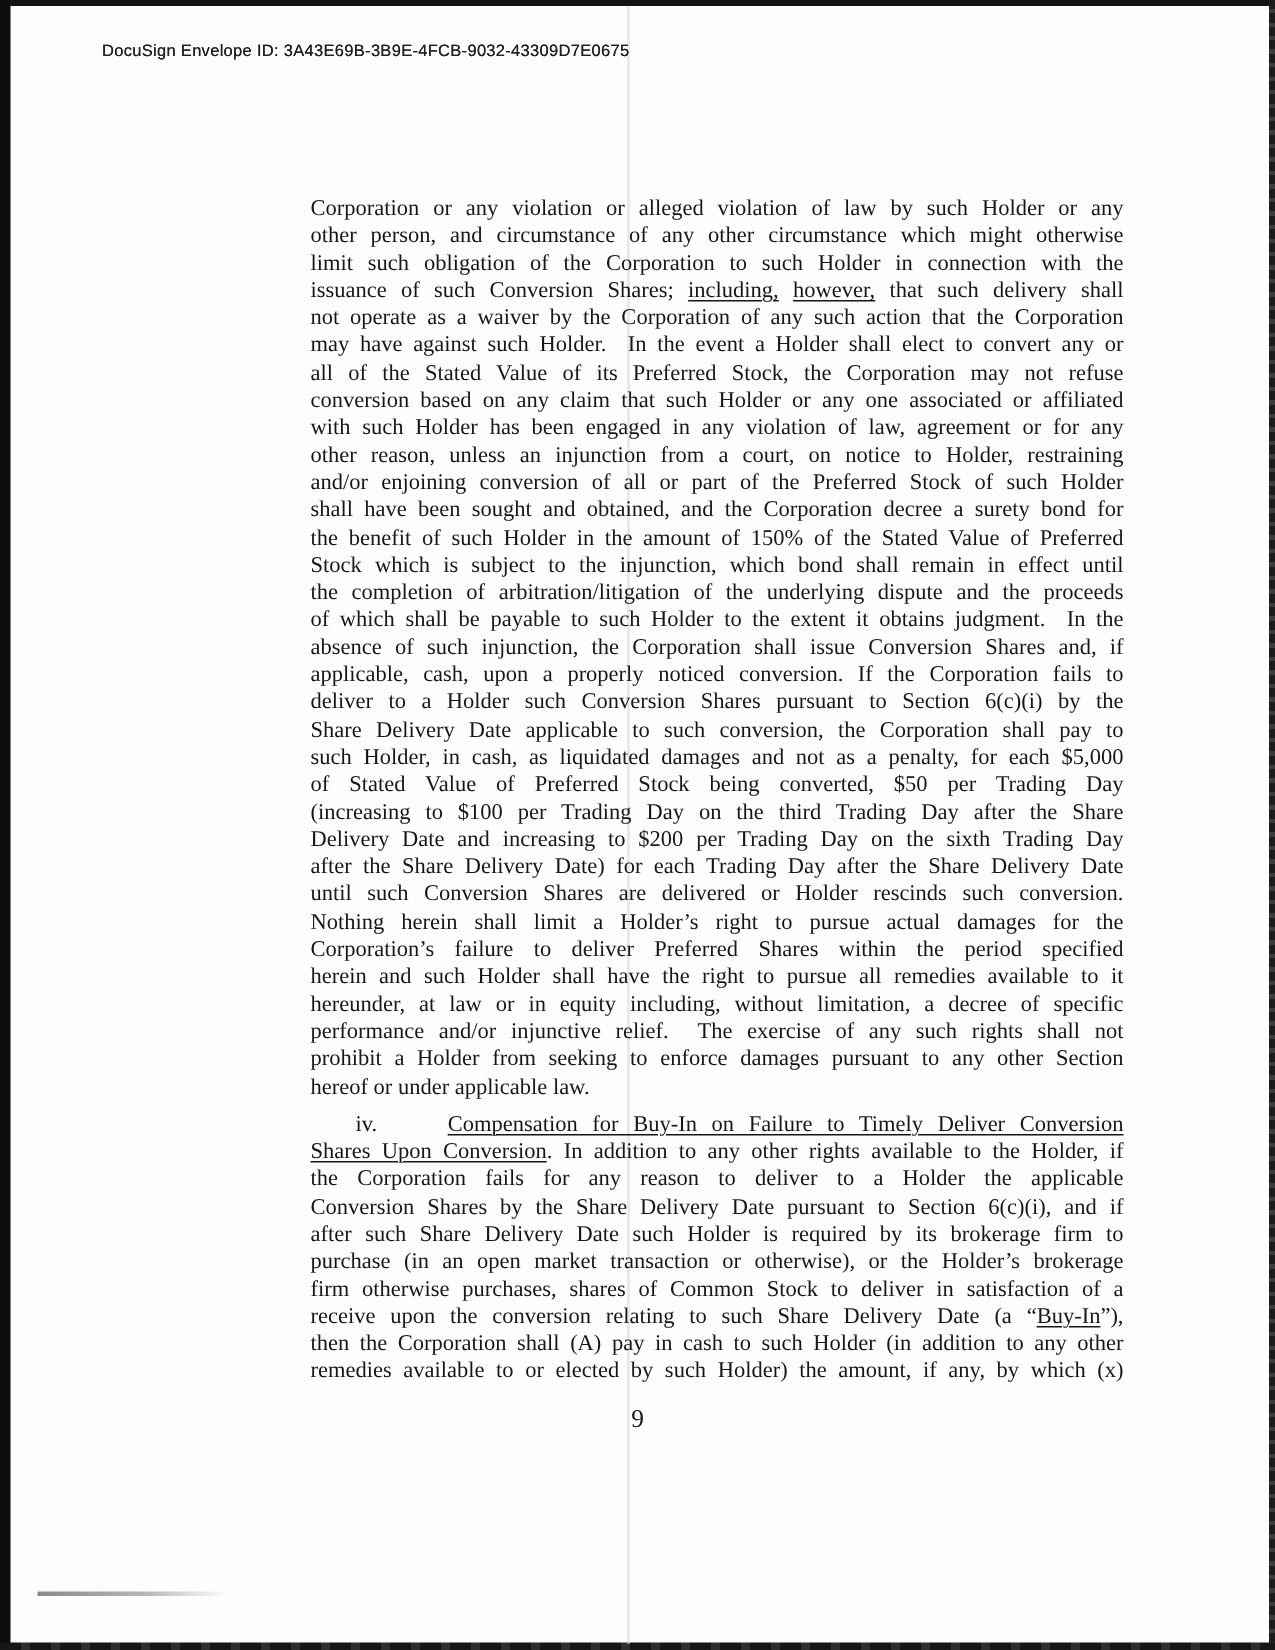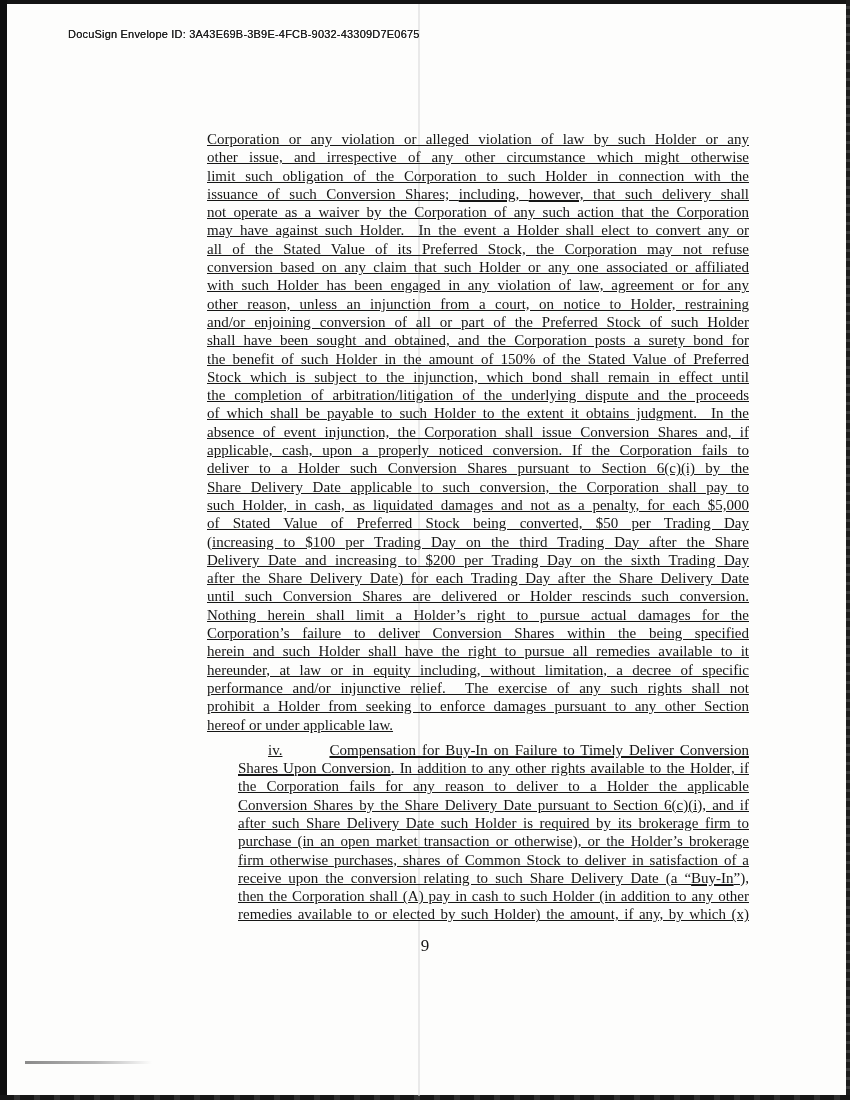--- a/index.html
+++ b/index.html
@@ -26,27 +26,26 @@
     font-size:11px;color:#1f1f1f;letter-spacing:.2px;
     text-shadow:0 0 .4px #1f1f1f;
     white-space:nowrap;
   }
   
   .text-column{
     position:absolute;left:207px;top:130px;width:542px;
     font-size:15px;line-height:18.3px;color:#161616;
   }
   .paragraph{margin:0;}
-  .paragraph + .paragraph{margin-top:7px;margin-left:31px;}
+  .paragraph + .paragraph{margin-top:7px;}
   .tline{
     text-align:justify;
     -moz-text-align-last:justify;
     text-align-last:justify;
     white-space:normal;
-    text-decoration:underline;
   }
   .tline.last{text-align-last:left;}
   .u{text-decoration:underline;text-decoration-thickness:1.4px;text-underline-offset:2px;}
   .sp{display:inline-block;height:1px;}
   
   .page-number{
     position:absolute;left:405px;top:936px;width:40px;
     text-align:center;font-size:17px;color:#161616;
   }
 </style>
@@ -58,47 +57,47 @@
 <div class="edge-right"></div>
 <div class="edge-bottom"></div>
 <div class="center-scan-line"></div>
 <div class="stray-line"></div>
 
 <div class="docusign">DocuSign Envelope ID: 3A43E69B-3B9E-4FCB-9032-43309D7E0675</div>
 
 <div class="text-column">
   <div class="paragraph">
       <div class="tline">Corporation or any violation or alleged violation of law by such Holder or any</div>
-      <div class="tline">other issue, and irrespective of any other circumstance which might otherwise</div>
+      <div class="tline">other person, and circumstance of any other circumstance which might otherwise</div>
       <div class="tline">limit such obligation of the Corporation to such Holder in connection with the</div>
       <div class="tline">issuance of such Conversion Shares; <span class="u">including,</span> <span class="u">however,</span> that such delivery shall</div>
       <div class="tline">not operate as a waiver by the Corporation of any such action that the Corporation</div>
       <div class="tline">may have against such Holder.&nbsp; In the event a Holder shall elect to convert any or</div>
       <div class="tline">all of the Stated Value of its Preferred Stock, the Corporation may not refuse</div>
       <div class="tline">conversion based on any claim that such Holder or any one associated or affiliated</div>
       <div class="tline">with such Holder has been engaged in any violation of law, agreement or for any</div>
       <div class="tline">other reason, unless an injunction from a court, on notice to Holder, restraining</div>
       <div class="tline">and/or enjoining conversion of all or part of the Preferred Stock of such Holder</div>
-      <div class="tline">shall have been sought and obtained, and the Corporation posts a surety bond for</div>
+      <div class="tline">shall have been sought and obtained, and the Corporation decree a surety bond for</div>
       <div class="tline">the benefit of such Holder in the amount of 150% of the Stated Value of Preferred</div>
       <div class="tline">Stock which is subject to the injunction, which bond shall remain in effect until</div>
       <div class="tline">the completion of arbitration/litigation of the underlying dispute and the proceeds</div>
       <div class="tline">of which shall be payable to such Holder to the extent it obtains judgment.&nbsp; In the</div>
-      <div class="tline">absence of event injunction, the Corporation shall issue Conversion Shares and, if</div>
+      <div class="tline">absence of such injunction, the Corporation shall issue Conversion Shares and, if</div>
       <div class="tline">applicable, cash, upon a properly noticed conversion. If the Corporation fails to</div>
       <div class="tline">deliver to a Holder such Conversion Shares pursuant to Section 6(c)(i) by the</div>
       <div class="tline">Share Delivery Date applicable to such conversion, the Corporation shall pay to</div>
       <div class="tline">such Holder, in cash, as liquidated damages and not as a penalty, for each $5,000</div>
       <div class="tline">of Stated Value of Preferred Stock being converted, $50 per Trading Day</div>
       <div class="tline">(increasing to $100 per Trading Day on the third Trading Day after the Share</div>
       <div class="tline">Delivery Date and increasing to $200 per Trading Day on the sixth Trading Day</div>
       <div class="tline">after the Share Delivery Date) for each Trading Day after the Share Delivery Date</div>
       <div class="tline">until such Conversion Shares are delivered or Holder rescinds such conversion.</div>
       <div class="tline">Nothing herein shall limit a Holder’s right to pursue actual damages for the</div>
-      <div class="tline">Corporation’s failure to deliver Conversion Shares within the being specified</div>
+      <div class="tline">Corporation’s failure to deliver Preferred Shares within the period specified</div>
       <div class="tline">herein and such Holder shall have the right to pursue all remedies available to it</div>
       <div class="tline">hereunder, at law or in equity including, without limitation, a decree of specific</div>
       <div class="tline">performance and/or injunctive relief.&nbsp; The exercise of any such rights shall not</div>
       <div class="tline">prohibit a Holder from seeking to enforce damages pursuant to any other Section</div>
       <div class="tline last">hereof or under applicable law.</div>
     </div>
   <div class="paragraph">
       <div class="tline"><span class="sp" style="width: 30px;"></span>iv.<span class="sp" style="width: 47px;"></span><span class="u">Compensation for Buy-In on Failure to Timely Deliver Conversion</span></div>
       <div class="tline"><span class="u">Shares Upon Conversion</span>. In addition to any other rights available to the Holder, if</div>
       <div class="tline">the Corporation fails for any reason to deliver to a Holder the applicable</div>

